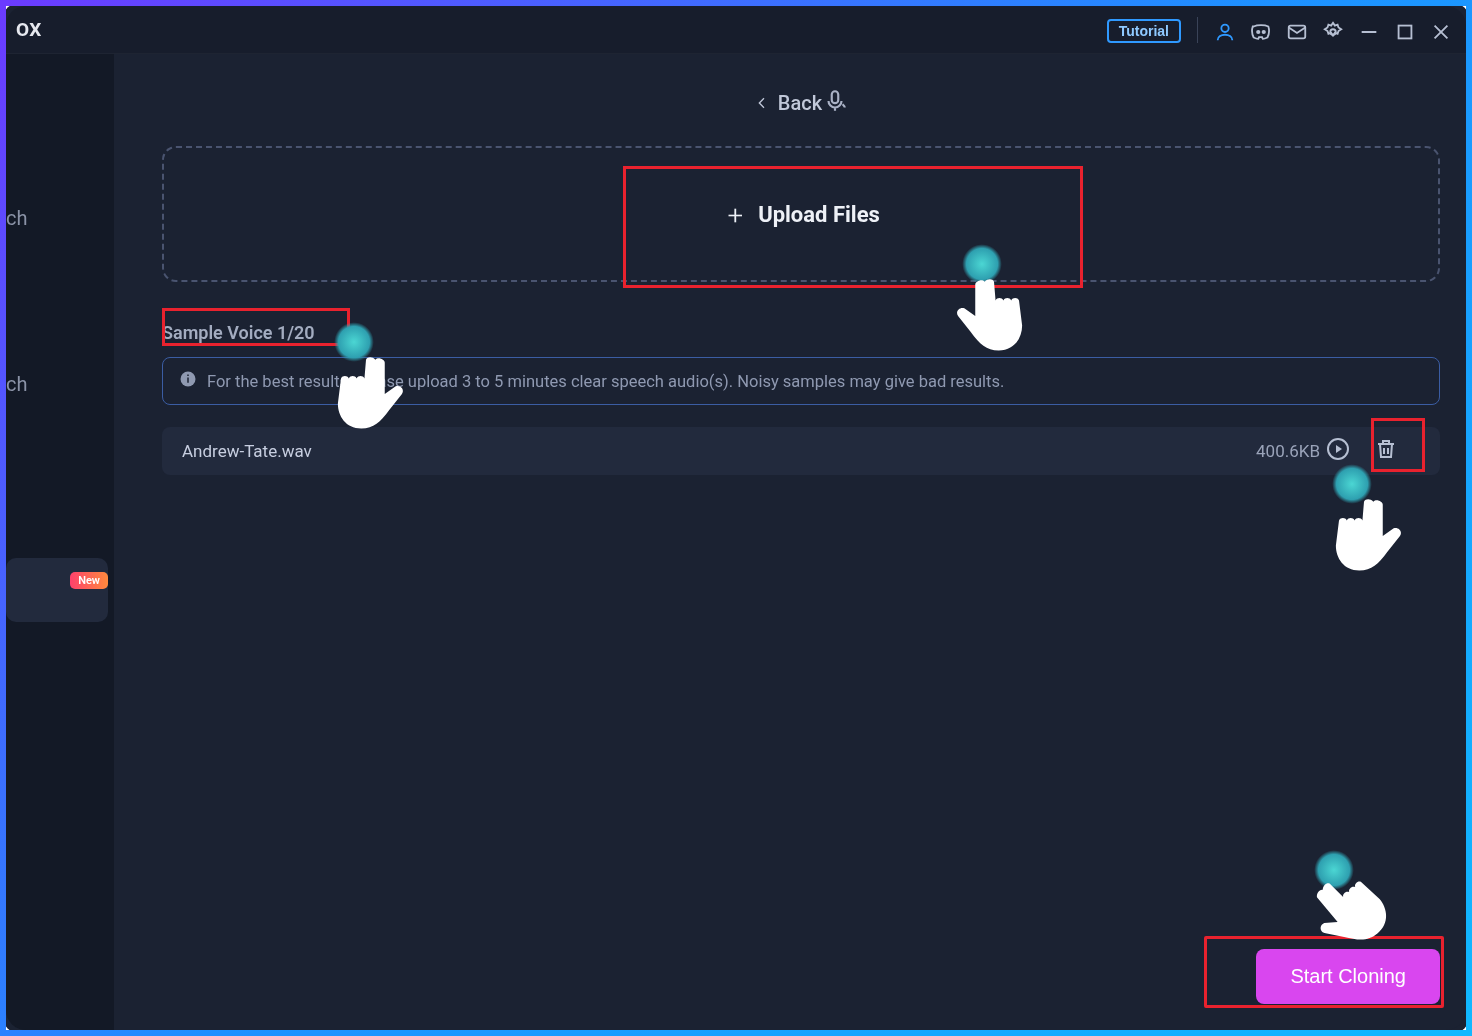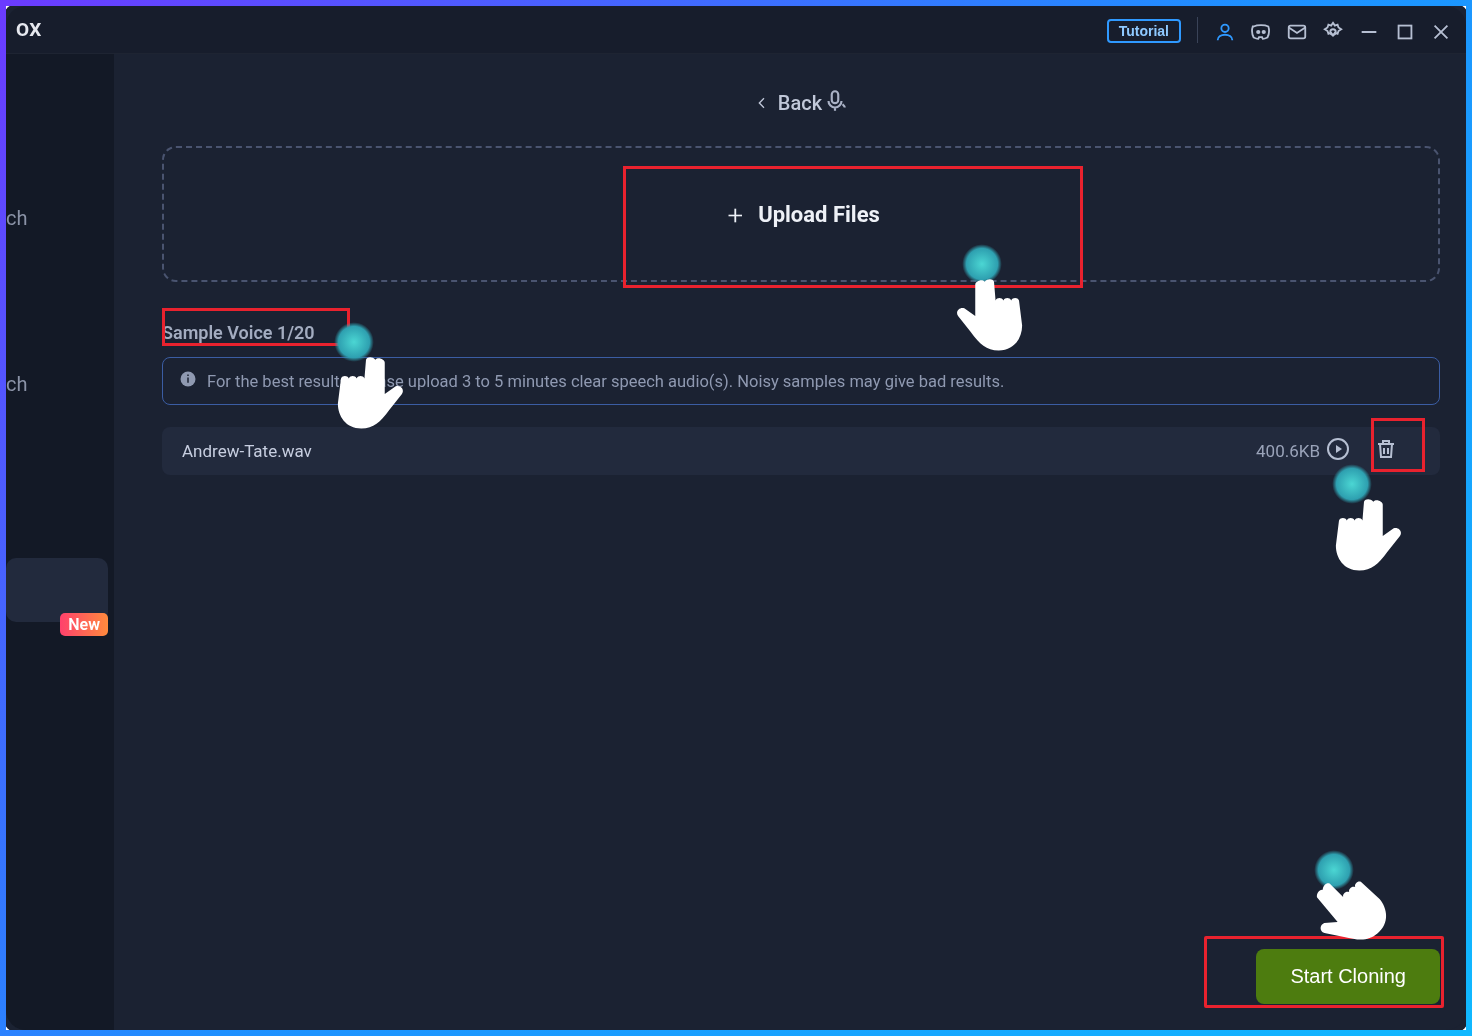--- a/index.html
+++ b/index.html
@@ -36,21 +36,21 @@
     background: #131926;
   }
   .side-item { position:absolute; left:0; right:6px; font-size:20px; color:#8b93a7; padding:4px 0; }
   .side-active {
     position:absolute; left:0; right:6px; top:504px; height:64px;
     background:#222a3d; border-radius:10px;
   }
   .new-badge {
     position:absolute; top:518px; right:6px;
     background: linear-gradient(90deg,#ff416c,#ff8a3d);
-    color:#fff; font-size:16px; font-weight:600; padding:2px 8px; border-radius:5px;margin-top:41px;
+    color:#fff; font-size:11px; font-weight:600; padding:2px 8px; border-radius:5px;
   }
 
   
   .main {
     position:absolute; top:48px; left:108px; right:0; bottom:0;
     background:#1b2232; padding:34px 26px 0 48px;
   }
   .back-row { display:flex; align-items:center; justify-content:center; margin-bottom:28px;}
   .back-btn { display:flex; align-items:center; gap:8px; color:#c1c8d9; font-size:20px; font-weight:500; cursor:pointer;}
   .back-btn svg{width:16px;height:16px;stroke:#c1c8d9;stroke-width:2;fill:none;}
@@ -78,21 +78,21 @@
     display:flex; align-items:center; color:#c7cee0; font-size:17px;
   }
   .file-name { flex:1; }
   .file-size { margin-right:100px; color:#9aa3b9; }
   .file-actions { position:absolute; right:42px; display:flex; gap:24px; align-items:center;}
   .icon-btn svg{width:24px;height:24px;stroke:#b6bfd2;fill:none;stroke-width:2;}
 
   
   .start-btn {
     position:absolute; right:26px; bottom:26px;
-    background:#4d7c0f; color:#fff; font-size:20px; font-weight:500;
+    background:#d946ef; color:#fff; font-size:20px; font-weight:500;
     border:none; border-radius:8px; padding:16px 34px; cursor:pointer;
   }
   .start-red { position:absolute; right:22px; bottom:22px; width:240px; height:72px;
     border:3px solid #e9222e; border-radius:2px; pointer-events:none;}
 
   
   .hl { position:absolute; border:3px solid #e9222e; pointer-events:none; }
 
   
   .hand { position:absolute; width:120px; height:120px; pointer-events:none; }

